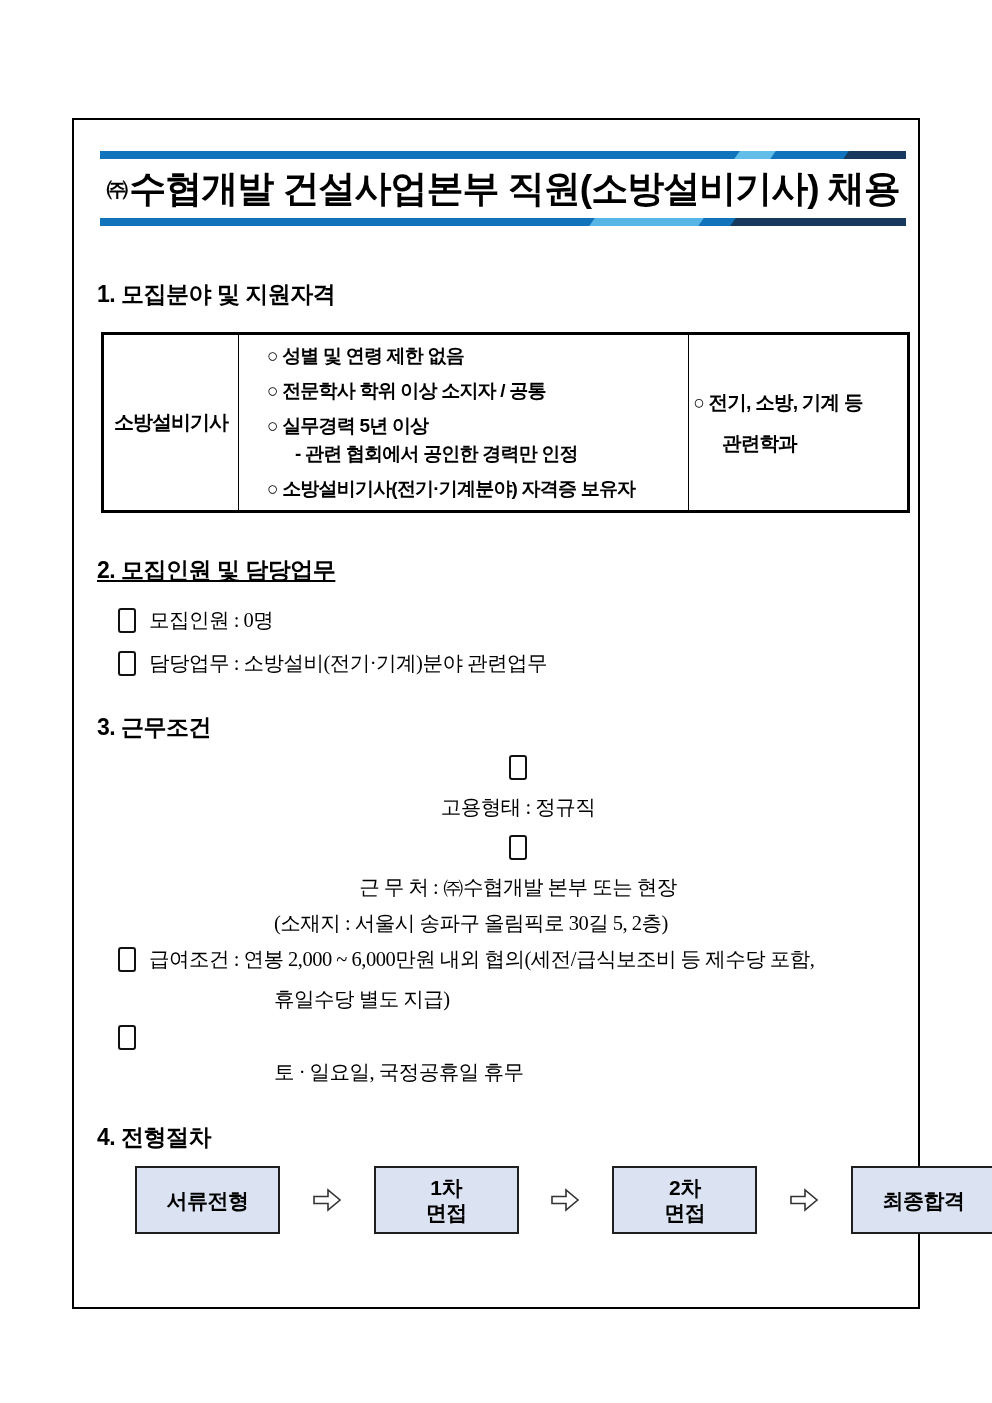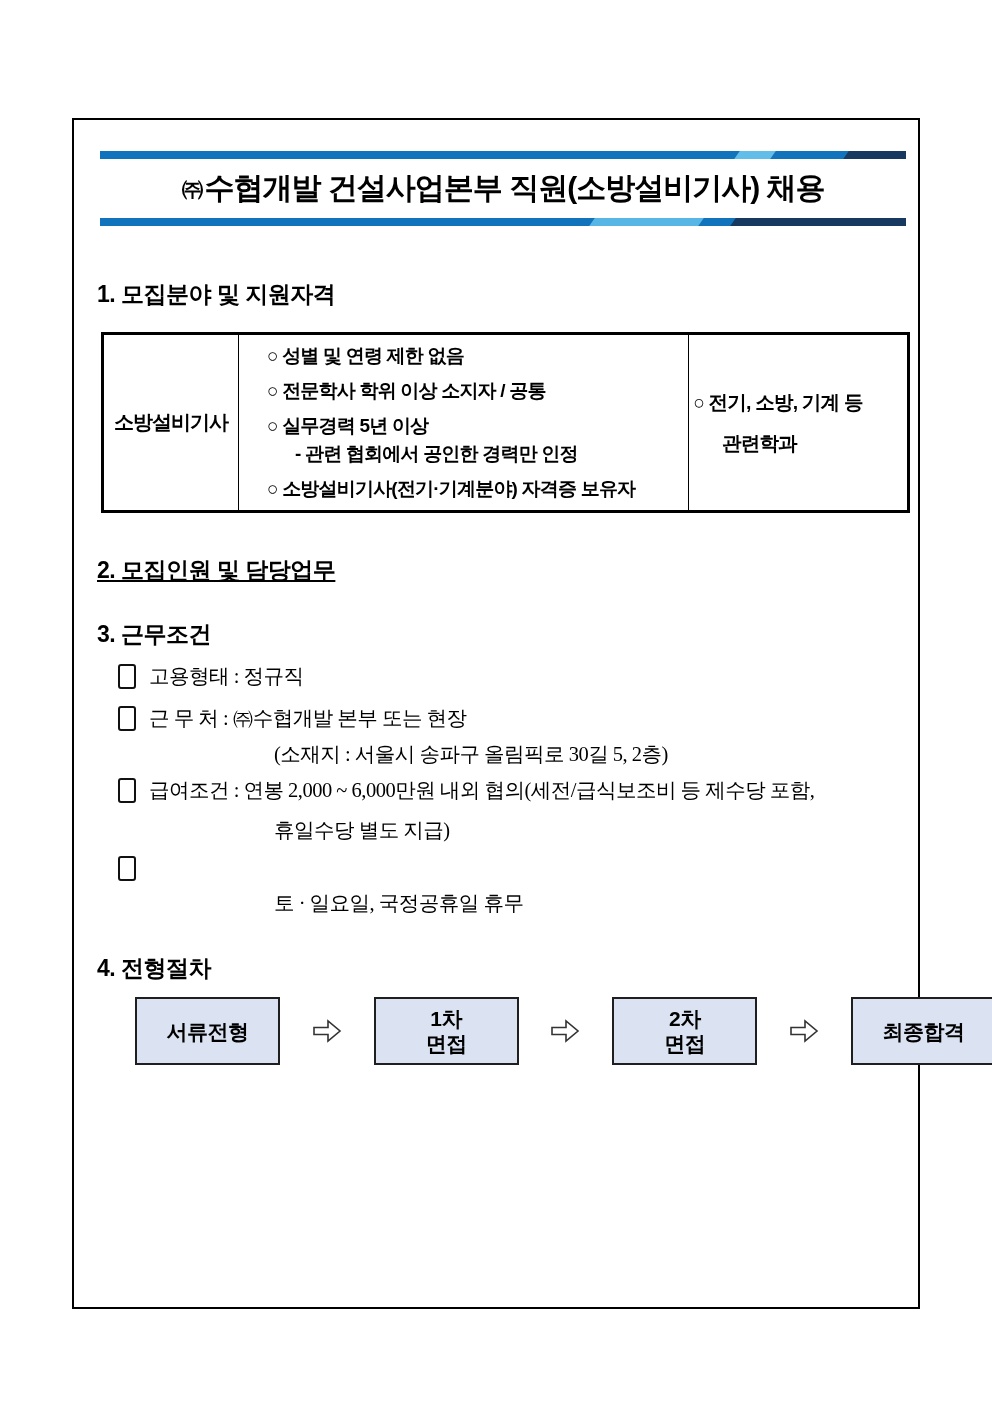--- a/index.html
+++ b/index.html
@@ -14,21 +14,21 @@
   .band { margin:31px 0 0 26px; width:806px; }
   .bar { position:relative; height:8px; background:#1173bb; overflow:hidden; }
   .bar .seg { position:absolute; top:-3px; bottom:-3px; transform:skewX(-35deg); }
   .bar-top .seg-light  { left:79%;   width:4.5%; background:#62bde9; }
   .bar-top .seg-navy   { left:92.5%; width:12%;  background:#17395f; }
   .bar-bot .seg-light  { left:61%;   width:13.5%; background:#58b6e7; }
   .bar-bot .seg-navy   { left:78.5%; width:26%;   background:#17395f; }
 
   .title-row { height:59px; display:flex; align-items:center; justify-content:center; }
   .title-prefix { font-size:22px; font-weight:bold; margin-right:1px; }
-  .title-main   { font-size:30px; font-weight:bold; letter-spacing:-1px; white-space:pre; }
+  .title-main   { font-size:37px; font-weight:bold; letter-spacing:-1px; white-space:pre; }
 
   
   .sec-heading { font-size:23px; font-weight:bold; letter-spacing:-0.5px; margin-left:23px; line-height:27px; }
   .sh1 { margin-top:55px; }
   .sh2 { margin-top:44px;text-decoration:underline; }
   .sh3 { margin-top:37px; }
   .sh4 { margin-top:38px; }
 
   
   table.recruit { margin:24px 0 0 27px; width:806px; border-collapse:collapse; table-layout:fixed; border:3px solid #000; }
@@ -46,21 +46,21 @@
   td.pref-cell { vertical-align:middle; padding-left:4px; font-weight:bold; font-size:19.5px; letter-spacing:-0.8px; }
   .pref-l1 { line-height:26px; white-space:pre; }
   .pref-l2 { line-height:26px; margin-top:15px; margin-left:29px; white-space:pre; }
 
   
   .items { margin-left:44px; font-family:"Liberation Serif", serif; font-size:20.5px; letter-spacing:-0.5px; }
   .item  { display:flex; align-items:center; gap:13px; line-height:28px; }
   .chk   { flex:0 0 auto; width:14px; height:21px; border:2px solid #111; border-radius:3px; background:#fff; }
   .item-text { white-space:pre; }
   .cont  { margin-left:156px; line-height:28px; white-space:pre; }
-  .mt22 { margin-top:22px; } .mt15 { margin-top:15px; } .mt14 { margin-top:14px; }
+  .mt22 { margin-top:22px; } .mt15 { margin-top:15px; } .mt14 { margin-top:14px;flex-direction:column; }
   .mt12 { margin-top:12px; } .mt8  { margin-top:8px; }
 
   
   .flow { margin:15px 0 0 61px; width:861px; display:flex; align-items:center; justify-content:space-between; }
   .fbox {
     width:145px; height:68px; background:#dbe3f3; border:2px solid #1f1f1f; box-sizing:border-box;
     display:flex; flex-direction:column; align-items:center; justify-content:center;
     font-weight:bold; font-size:21px; letter-spacing:-0.5px; line-height:25px; text-align:center;
   }
   .fbox span { white-space:pre; }
@@ -106,20 +106,30 @@
       </td>
       <td class="pref-cell">
         <div class="pref-l1">○ 전기, 소방, 기계 등</div>
         <div class="pref-l2">관련학과</div>
       </td>
     </tr>
   </tbody>
     </table>
 
   <div class="sec-heading sh2">2. 모집인원 및 담당업무</div>
+  <div class="items">
+    <div class="item mt22">
+      <span class="chk"></span>
+      <span class="item-text">모집인원 : 0명</span>
+    </div>
+    <div class="item mt15">
+      <span class="chk"></span>
+      <span class="item-text">담당업무 : 소방설비(전기·기계)분야 관련업무</span>
+    </div>
+  </div>
 
   <div class="sec-heading sh3">3. 근무조건</div>
   <div class="items">
     <div class="item mt14">
       <span class="chk"></span>
       <span class="item-text">고용형태 : 정규직</span>
     </div>
     <div class="item mt14">
       <span class="chk"></span>
       <span class="item-text">근 무 처 : ㈜수협개발 본부 또는 현장</span>

